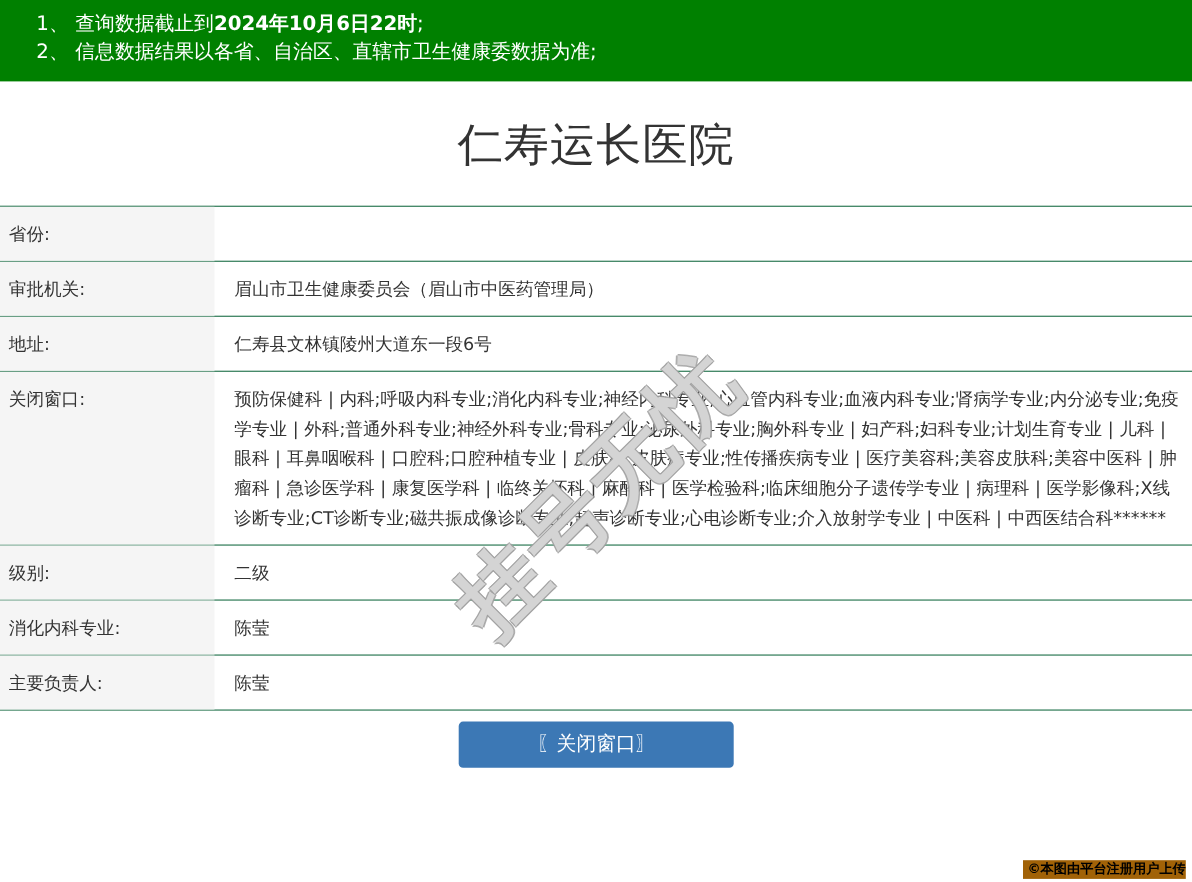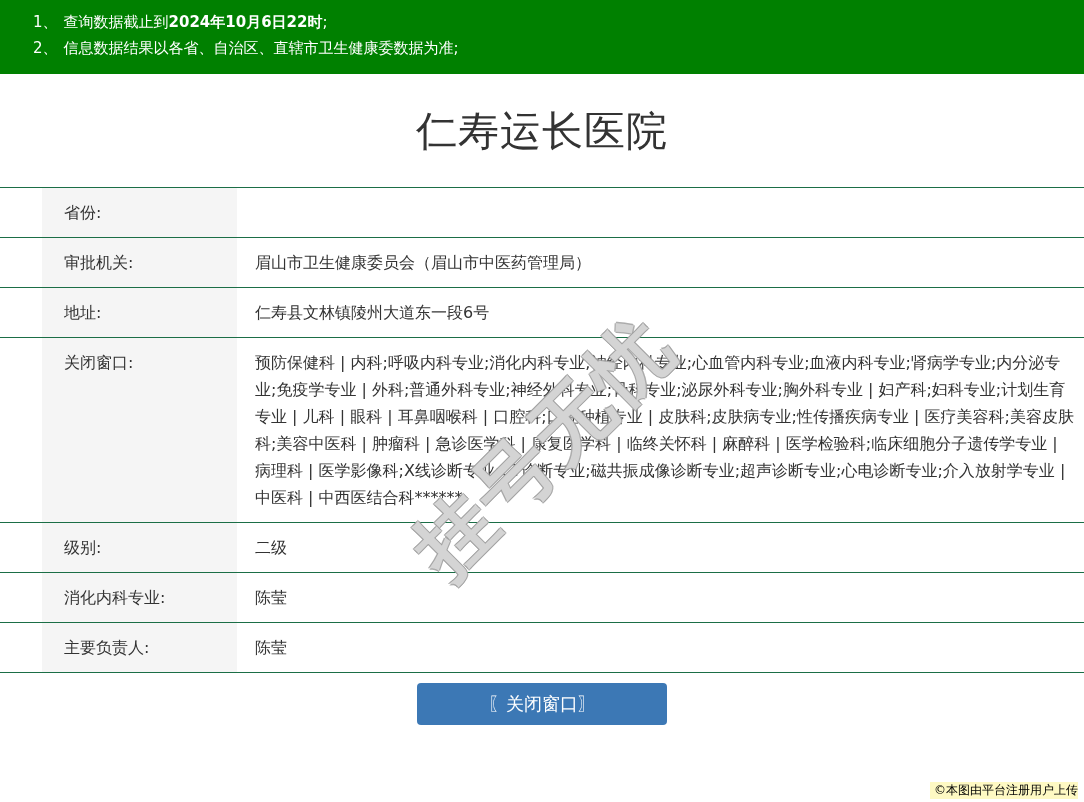--- a/index.html
+++ b/index.html
@@ -14,21 +14,21 @@
     height: 802px;
     overflow: hidden;
     background: #ffffff;
   }
   
   .notice-bar {
     width: 100%;
     background: #008000;
     color: #ffffff;
     padding: 9px 10px 13px 33px;
-    font-size: 15px;
+    font-size: 18px;
     line-height: 26px;
   }
   .notice-line { white-space: nowrap; }
   .notice-num { margin-right: 6px; }
   .notice-bold { font-weight: bold; }
   
   .page-title {
     text-align: center;
     font-size: 41px;
     font-weight: normal;
@@ -43,23 +43,22 @@
   }
   .info-row {
     display: flex;
     border-bottom: 1px solid #1b6e46;
     font-size: 16px;
     line-height: 27px;
   }
   .info-label {
     flex: 0 0 195px;
     background: #f5f5f5;
-    padding: 11px 10px 11px 22px;
+    padding: 11px 10px 11px 8px;
     color: #333333;
-    margin-left: 42px;
   }
   .info-value {
     flex: 1 1 auto;
     padding: 11px 8px 11px 18px;
     color: #333333;
     word-break: break-all;
   }
   
   .watermark {
     position: absolute;
@@ -96,23 +95,23 @@
     cursor: pointer;
     line-height: 40px;
     text-align: center;
   }
   
   .footer-note {
     position: absolute;
     right: 6px;
     bottom: 3px;
     font-size: 12px;
-    font-weight: normal;
+    font-weight: bold;
     color: #000000;
-    background: #fef9c3;
+    background: #a16207;
     padding-left: 4px;
   }
 </style>
 </head>
 <body>
 
 <div class="screen">
 
   <div class="notice-bar">
     <div class="notice-line">

